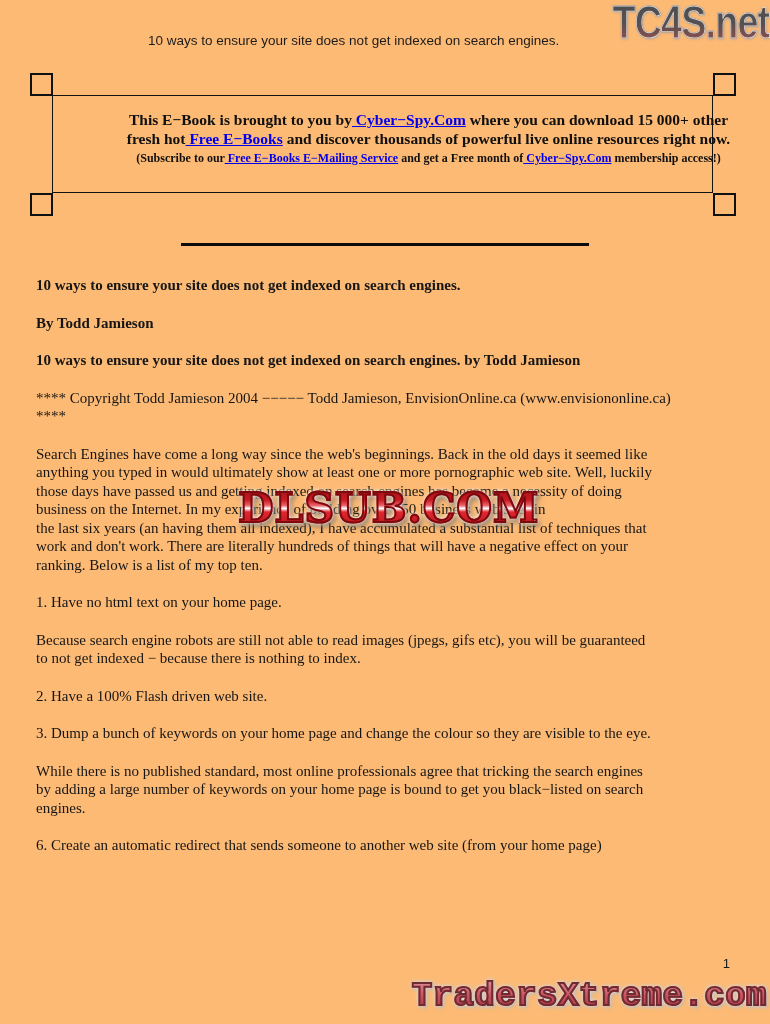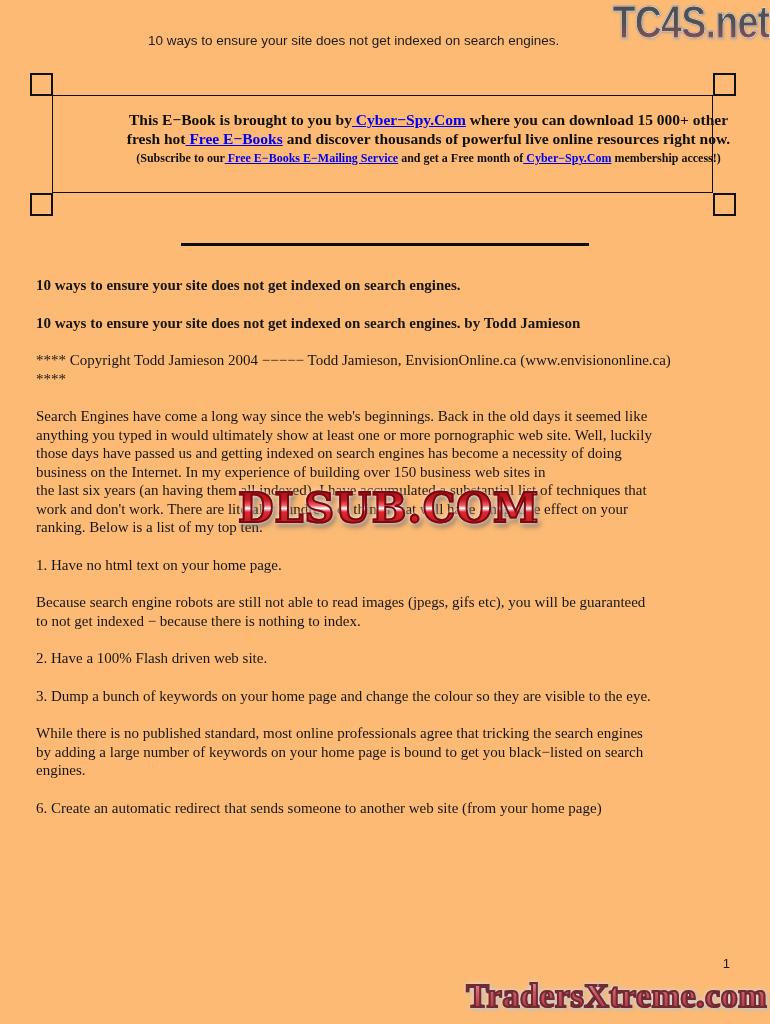--- a/index.html
+++ b/index.html
@@ -68,21 +68,21 @@
     z-index:5; white-space:nowrap;
   }
 
   
   .page-number {
     position:absolute; right:40px; top:956px;
     font-family:"Liberation Sans", sans-serif; font-size:13px; color:#1a1a1a;
   }
   .tradersxtreme-logo {
     position:absolute; right:3px; top:978px;
-    font-family:Liberation Serif, serif; font-weight:bold;
+    font-family:Liberation Mono, monospace; font-weight:bold;
     font-size:34px; line-height:36px; letter-spacing:0.5px;
     background:linear-gradient(180deg,#dd8890 12%,#c9545f 48%,#b23a45 85%);
     -webkit-background-clip:text; background-clip:text; color:transparent;
     -webkit-text-stroke:2px #702a32;
     filter:drop-shadow(0 0 2px #e2e2e2) drop-shadow(1px 1px 1px rgba(170,170,170,.8));
     white-space:nowrap;
   }
 </style>
 </head>
 <body>
@@ -101,20 +101,21 @@
   <div class="box-content">
     <div class="box-line"><span>This E−Book is brought to you by</span><a class="box-link"> Cyber−Spy.Com</a><span> where you can download 15 000+ other</span></div>
     <div class="box-line"><span>fresh hot</span><a class="box-link"> Free E−Books</a><span> and discover thousands of powerful live online resources right now.</span></div>
     <div class="box-line small"><span>(Subscribe to our</span><a class="box-link"> Free E−Books E−Mailing Service</a><span> and get a Free month of</span><a class="box-link"> Cyber−Spy.Com</a><span> membership access!)</span></div>
   </div>
 
   <div class="divider"></div>
 
   <div class="body-text">
     <p class="bold">10 ways to ensure your site does not get indexed on search engines.</p>
+    <p class="bold">By Todd Jamieson</p>
     <p class="bold">10 ways to ensure your site does not get indexed on search engines. by Todd Jamieson</p>
     <p class="lines">**** Copyright Todd Jamieson 2004 −−−−− Todd Jamieson, EnvisionOnline.ca (www.envisiononline.ca)
 ****</p>
     <p class="lines">Search Engines have come a long way since the web's beginnings. Back in the old days it seemed like
 anything you typed in would ultimately show at least one or more pornographic web site. Well, luckily
 those days have passed us and getting indexed on search engines has become a necessity of doing
 business on the Internet. In my experience of building over 150 business web sites in
 the last six years (an having them all indexed), I have accumulated a substantial list of techniques that
 work and don't work. There are literally hundreds of things that will have a negative effect on your
 ranking. Below is a list of my top ten.</p>

